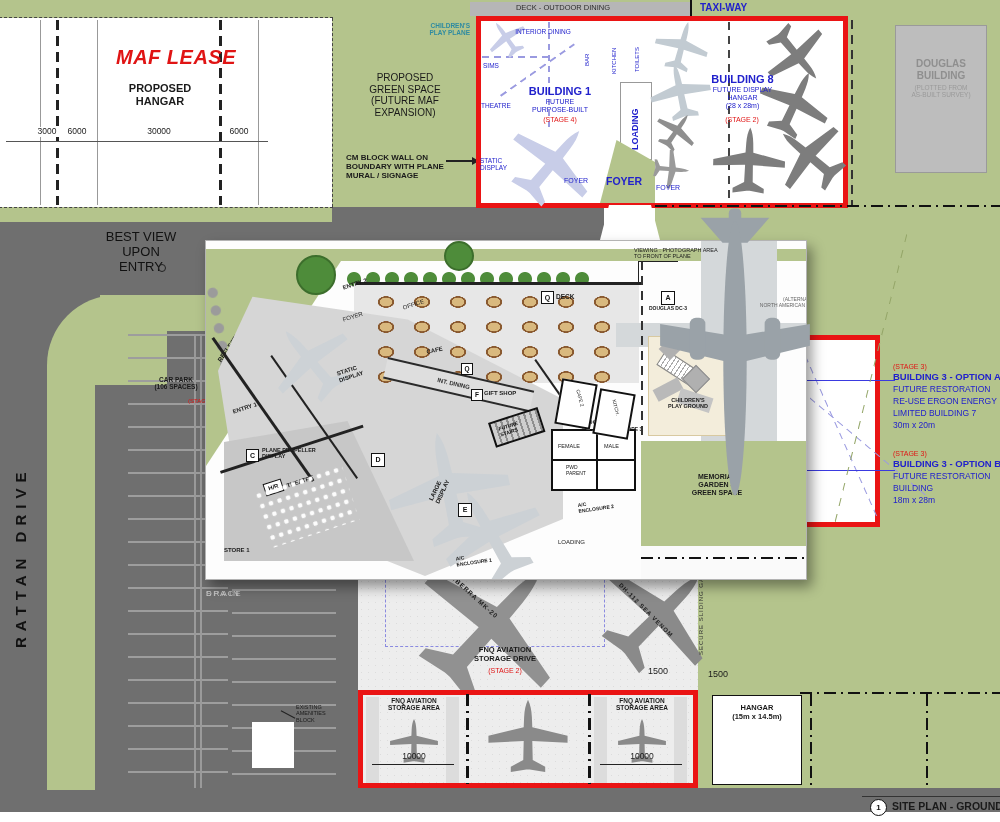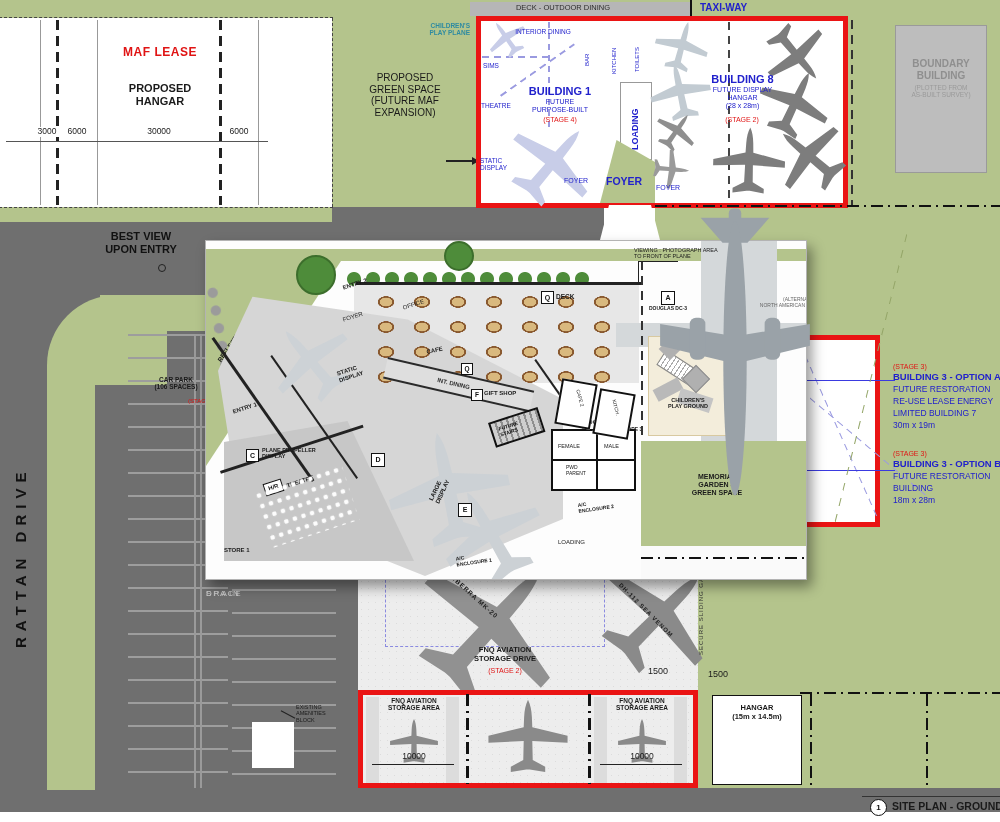--- a/index.html
+++ b/index.html
@@ -69,33 +69,36 @@
   <div class="abs" style="left:194px;top:336px;width:1.5px;height:452px;background:#9a9a9a;"></div>
   <div class="abs" style="left:200px;top:336px;width:1.5px;height:452px;background:#9a9a9a;"></div>
 
   <div class="abs white" style="left:0;top:18px;width:332px;height:189px;outline:1.3px dashed #444;"></div>
   <div class="abs" style="left:56px;top:20px;width:3px;height:185px;background:repeating-linear-gradient(180deg,#222 0 10px,transparent 10px 16px);"></div>
   <div class="abs" style="left:219px;top:20px;width:3px;height:185px;background:repeating-linear-gradient(180deg,#222 0 10px,transparent 10px 16px);"></div>
   <div class="abs" style="left:40px;top:20px;width:1px;height:185px;background:#999;"></div>
   <div class="abs" style="left:97px;top:20px;width:1px;height:185px;background:#999;"></div>
   <div class="abs" style="left:258px;top:20px;width:1px;height:185px;background:#999;"></div>
   <div class="abs" style="left:6px;top:141px;width:262px;height:1.2px;background:#555;"></div>
-  <div class="t c b red" style="left:80px;top:46px;width:160px;font-size:12px;letter-spacing:.5px;">MAF LEASE</div>
+  <div class="t c b red" style="left:96px;top:46px;width:160px;font-size:20px;letter-spacing:.5px;font-style:italic;">MAF LEASE</div>
   <div class="t c b" style="left:95px;top:82px;width:130px;font-size:11px;">PROPOSED
 HANGAR</div>
   <div class="t c" style="left:34px;top:127px;width:26px;font-size:8.5px;background:#fff;">3000</div>
   <div class="t c" style="left:62px;top:127px;width:30px;font-size:8.5px;background:#fff;">6000</div>
   <div class="t c" style="left:137px;top:127px;width:44px;font-size:8.5px;background:#fff;">30000</div>
   <div class="t c" style="left:223px;top:127px;width:32px;font-size:8.5px;background:#fff;">6000</div>
 
   <div class="abs green" style="left:332px;top:18px;width:146px;height:189px;border-left:1.3px dashed #444;"></div>
   <div class="t c" style="left:340px;top:72px;width:130px;font-size:10px;">PROPOSED
 GREEN SPACE
 (FUTURE MAF
 EXPANSION)</div>
+  <div class="t b" style="left:346px;top:153px;width:122px;font-size:8px;">CM BLOCK WALL ON
+BOUNDARY WITH PLANE
+MURAL / SIGNAGE</div>
   <div class="abs" style="left:446px;top:160px;width:26px;height:1.5px;background:#222;"></div>
   <div class="abs" style="left:472px;top:156.5px;width:0;height:0;border-left:7px solid #222;border-top:4px solid transparent;border-bottom:4px solid transparent;"></div>
   <div class="t c b teal" style="left:404px;top:22px;width:66px;font-size:6.5px;text-align:right;">CHILDREN'S
 PLAY PLANE</div>
 
   <div class="abs" style="left:470px;top:2px;width:222px;height:14px;background:#b6b6b6;"></div>
   <div class="t c" style="left:470px;top:4px;width:186px;font-size:7.5px;color:#2c2c2c;">DECK - OUTDOOR DINING</div>
   <div class="abs" style="left:690px;top:0;width:2px;height:17px;background:#111;"></div>
   <div class="t b blue" style="left:700px;top:2px;width:90px;font-size:10px;">TAXI-WAY</div>
 
@@ -158,49 +161,49 @@
   <div class="t c b blue" style="left:695px;top:73px;width:95px;font-size:11px;">BUILDING 8</div>
   <div class="t c blue" style="left:700px;top:86px;width:85px;font-size:7px;">FUTURE DISPLAY
 HANGAR
 (28 x 28m)</div>
   <div class="t c red" style="left:712px;top:116px;width:60px;font-size:7px;">(STAGE 2)</div>
   <div class="t blue" style="left:656px;top:184px;width:34px;font-size:7px;">FOYER</div>
 
   <div class="abs green" style="left:848px;top:18px;width:152px;height:190px;"></div>
   <div class="abs dashv" style="left:851px;top:20px;width:1.5px;height:186px;"></div>
   <div class="abs" style="left:895px;top:25px;width:92px;height:148px;background:#bdbdbd;border:1px solid #9a9a9a;box-sizing:border-box;"></div>
-  <div class="t c b grayt" style="left:900px;top:58px;width:82px;font-size:10px;">BOUNDARY
+  <div class="t c b grayt" style="left:900px;top:58px;width:82px;font-size:10px;">DOUGLAS
 BUILDING</div>
   <div class="t c" style="left:898px;top:84px;width:86px;font-size:6.5px;color:#9a9a9a;">(PLOTTED FROM
 AS-BUILT SURVEY)</div>
   <div class="abs dashdoth" style="left:655px;top:205px;width:345px;height:2px;"></div>
 
-  <div class="t c" style="left:102px;top:230px;width:78px;font-size:11px;color:#111;font-weight:bold;">BEST VIEW
+  <div class="t c" style="left:102px;top:230px;width:78px;font-size:13px;color:#111;">BEST VIEW
 UPON ENTRY</div>
   <div class="abs" style="left:158px;top:264px;width:6px;height:6px;border:1.5px solid #222;border-radius:50%;"></div>
   <div class="t b" style="left:12px;top:648px;font-size:15px;letter-spacing:6px;color:#111;transform:rotate(-90deg);transform-origin:left top;white-space:nowrap;">RATTAN DRIVE</div>
   <div class="t c b" style="left:146px;top:376px;width:60px;font-size:6.5px;">CAR PARK
 (106 SPACES)</div>
   <div class="t red" style="left:188px;top:398px;width:40px;font-size:6px;">(STAGE 1)</div>
   <div class="t" style="left:160px;top:589px;font-size:8px;color:#c9c9c9;letter-spacing:2px;margin-left:46px;">DRAIN</div>
   <div class="t" style="left:206px;top:589px;font-size:8px;color:#c9c9c9;letter-spacing:2px;">SPACE</div>
 
   <div class="abs" style="left:795px;top:335px;width:85px;height:192px;background:#fff;border:5px solid #ea1414;box-sizing:border-box;"></div>
   <div class="abs bluedash" style="left:801px;top:345px;width:190px;height:1.3px;transform:rotate(66deg);transform-origin:left top;"></div>
   <div class="abs bluedash" style="left:801px;top:390px;width:170px;height:1.3px;transform:rotate(40deg);transform-origin:left top;"></div>
   <div class="abs" style="left:802px;top:380px;width:93px;height:1.4px;background:#3a3ae0;"></div>
   <div class="abs" style="left:799px;top:378px;width:5px;height:5px;background:#3a3ae0;border-radius:50%;"></div>
   <div class="abs" style="left:802px;top:470px;width:93px;height:1.4px;background:#3a3ae0;"></div>
   <div class="abs" style="left:799px;top:468px;width:5px;height:5px;background:#3a3ae0;border-radius:50%;"></div>
   <div class="t red" style="left:893px;top:363px;width:60px;font-size:7px;">(STAGE 3)</div>
   <div class="t b blue nw" style="left:893px;top:372px;width:107px;font-size:9.5px;">BUILDING 3 - OPTION A:</div>
   <div class="t blue nw" style="left:893px;top:385px;width:107px;font-size:8.5px;">FUTURE RESTORATION</div>
-  <div class="t blue nw" style="left:893px;top:397px;width:107px;font-size:8.5px;">RE-USE LEASE ENERGY</div>
+  <div class="t blue nw" style="left:893px;top:397px;width:107px;font-size:8.5px;">RE-USE ERGON ENERGY</div>
   <div class="t blue nw" style="left:893px;top:409px;width:107px;font-size:8.5px;">LIMITED BUILDING 7</div>
-  <div class="t blue nw" style="left:893px;top:421px;width:107px;font-size:8.5px;">30m x 19m</div>
+  <div class="t blue nw" style="left:893px;top:421px;width:107px;font-size:8.5px;">30m x 20m</div>
   <div class="t red" style="left:893px;top:450px;width:60px;font-size:7px;">(STAGE 3)</div>
   <div class="t b blue nw" style="left:893px;top:459px;width:107px;font-size:9.5px;">BUILDING 3 - OPTION B:</div>
   <div class="t blue nw" style="left:893px;top:472px;width:107px;font-size:8.5px;">FUTURE RESTORATION</div>
   <div class="t blue nw" style="left:893px;top:484px;width:107px;font-size:8.5px;">BUILDING</div>
   <div class="t blue nw" style="left:893px;top:496px;width:107px;font-size:8.5px;">18m x 28m</div>
 
   <div class="abs speckle" style="left:358px;top:578px;width:340px;height:112px;"></div>
   <div class="abs" style="left:385px;top:560px;width:218px;height:85px;border:1.2px dashed #8a8ae0;"></div>
   <svg class="plane" style="left:400px;top:548px;width:170px;height:170px;fill:#919191;transform:rotate(42deg);">
       <use href="#pl"></use>

